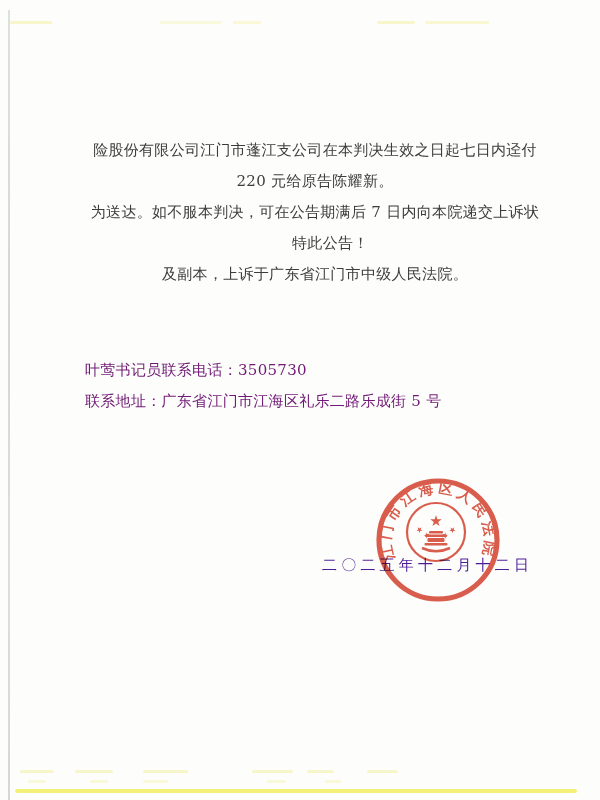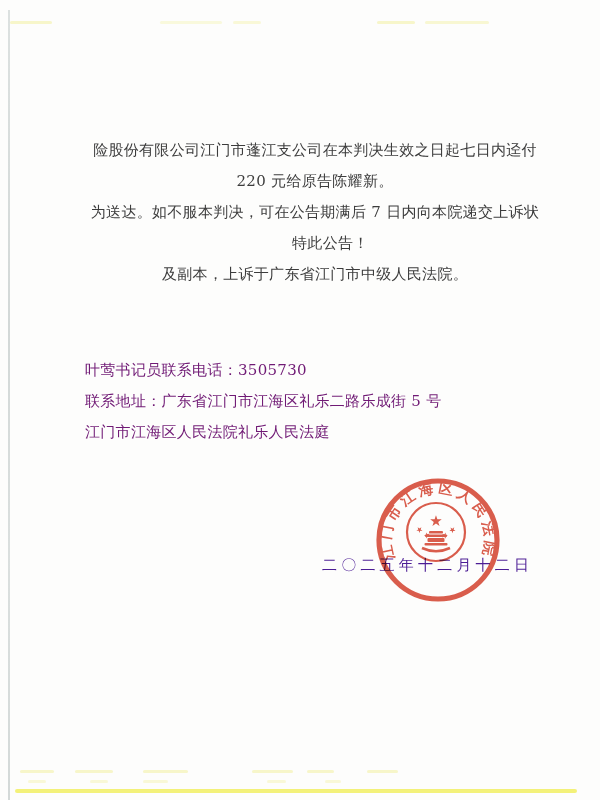--- a/index.html
+++ b/index.html
@@ -132,21 +132,20 @@
     <div class="line">险股份有限公司江门市蓬江支公司在本判决生效之日起七日内迳付</div>
     <div class="line">220 元给原告陈耀新。</div>
     <div class="line">为送达。如不服本判决，可在公告期满后 7 日内向本院递交上诉状</div>
     <div class="line">　　特此公告！</div>
     <div class="line">及副本，上诉于广东省江门市中级人民法院。</div>
   </div>
 
   <div class="contact-text">
     <div class="line">叶莺书记员联系电话：3505730</div>
     <div class="line">联系地址：广东省江门市江海区礼乐二路乐成街 5 号</div>
-    <div class="line">江门市江海区人民法院礼乐人民法庭</div>
   </div>
 
   <div class="date-line">二〇二五年十二月十二日</div>
 
   <svg class="seal" viewBox="-70 -70 140 140" xmlns="http://www.w3.org/2000/svg">
     <circle class="seal-ring" r="59"></circle>
     <defs>
       <path id="seal-text-arc" d="M -42.6 19.9 A 47 47 0 1 1 42.6 19.9"></path>
     </defs>
     <text class="seal-arc-text">

